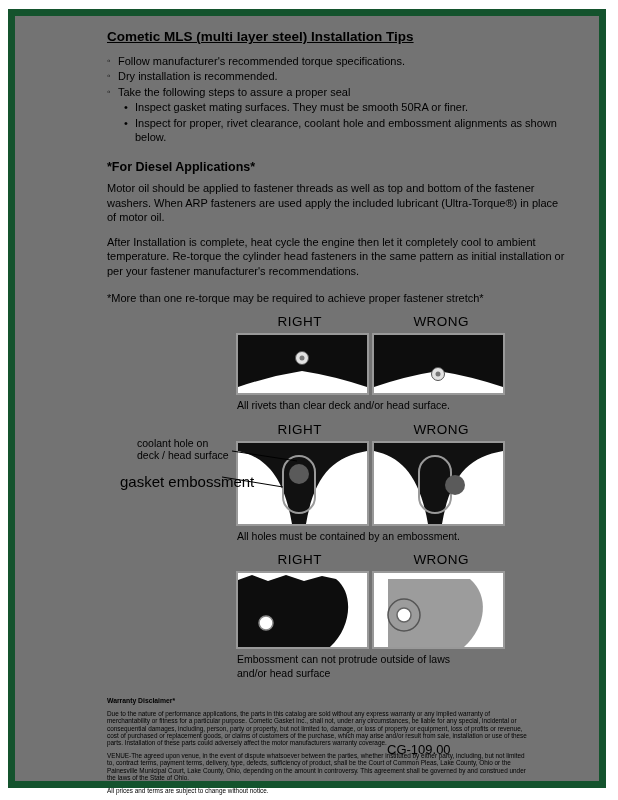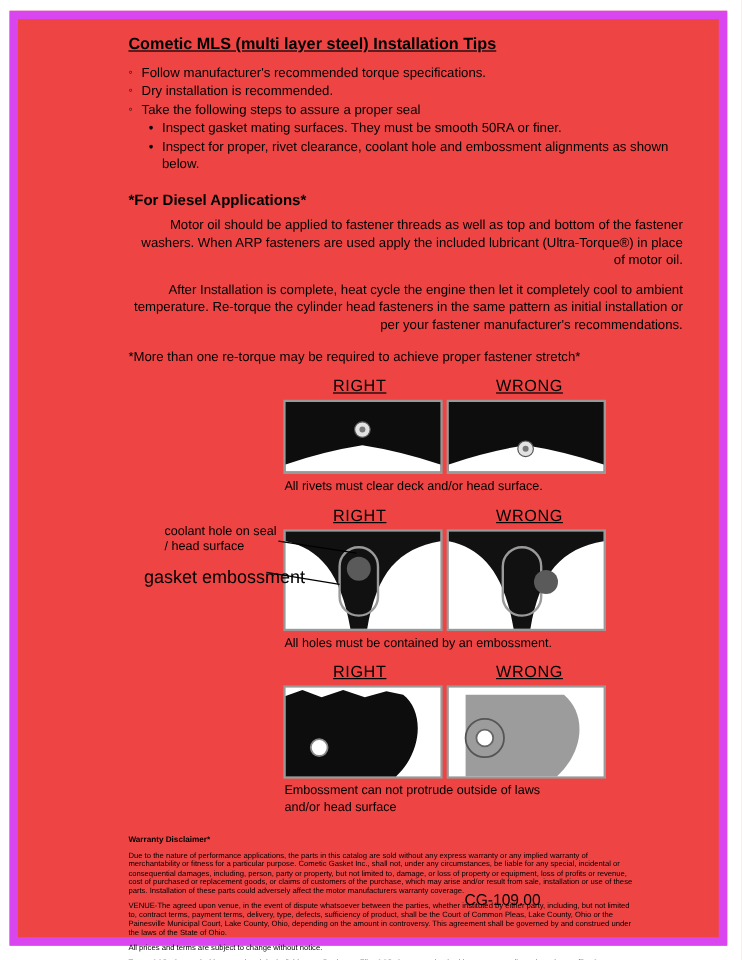--- a/index.html
+++ b/index.html
@@ -1,35 +1,35 @@
 <!DOCTYPE html>
 <html><head>
 <meta charset="utf-8">
 <style>
   html,body { margin:0; padding:0; background:#ffffff; }
   body { font-family:"Liberation Sans", sans-serif; color:#000; }
   .page { position:relative; width:618px; height:800px; background:#fff; overflow:hidden; }
   .frame { position:absolute; left:8px; top:9px; width:598px; height:779px;
-           border:7px solid #d946ef; box-sizing:border-box; background:#ef4444; }
+           border:7px solid #14532d; box-sizing:border-box; background:#737373; }
   .content { position:relative; height:100%; box-sizing:border-box;
              padding:12px 28px 0 92px; font-size:11px; line-height:1.32; }
 
   .title { margin:0 0 8px 0; font-size:13.5px; font-weight:bold; text-decoration:underline; }
 
   .bullet-row { display:flex; margin:1px 0; }
   .bullet-row .mk { width:11px; flex:0 0 11px; font-size:10px; }
   .bullet-row.sub { margin-left:17px; }
   .bullet-row.sub .mk { font-size:11px; }
 
   .diesel-head { margin:14px 0 6px 0; font-size:12.5px; font-weight:bold; }
-  .para { margin:0 0 10px 0; width:462px;text-align:right; }
+  .para { margin:0 0 10px 0; width:462px; }
   .retorque { margin:12px 0 8px 0; width:462px; }
 
   .diagrams { width:269px; margin:4px 0 0 129px; position:relative; }
-  .diag-heads { display:flex; gap:14px; margin:8px 0 2px 0;text-decoration:underline; }
+  .diag-heads { display:flex; gap:14px; margin:8px 0 2px 0; }
   .diag-heads div { width:133px; text-align:center; font-size:13.5px; letter-spacing:0.5px; }
   .diag-row { display:flex; gap:3px; position:relative; }
   .diag-row svg { display:block; }
   .caption { margin:4px 0 2px 1px; font-size:10.5px; }
   .caption.wrap { width:235px; }
 
   .coolant-label { position:absolute; left:-99px; top:-4px; width:96px;
                    font-size:10.5px; line-height:12px; }
   .emboss-label  { position:absolute; left:-116px; top:31px; width:100px;
                    font-size:15px; white-space:nowrap; }
@@ -91,28 +91,28 @@
             <circle cx="66" cy="25" r="6.5" fill="#e2e2e2" stroke="#555" stroke-width="1"></circle>
             <circle cx="66" cy="25" r="2.5" fill="#777"></circle>
           </svg>
           <svg width="133" height="62" viewBox="0 0 133 62">
             <rect x="1" y="1" width="131" height="60" fill="#0d0d0d" stroke="#999" stroke-width="2"></rect>
             <path d="M2,60 L2,54 Q34,43 66,38 Q98,43 131,54 L131,60 Z" fill="#ffffff"></path>
             <circle cx="66" cy="41" r="6.5" fill="#e2e2e2" stroke="#555" stroke-width="1"></circle>
             <circle cx="66" cy="41" r="2.5" fill="#777"></circle>
           </svg>
         </div>
-        <div class="caption">All rivets must clear deck and/or head surface.</div>
+        <div class="caption">All rivets than clear deck and/or head surface.</div>
 
         <div class="diag-heads">
           <div>RIGHT</div>
           <div>WRONG</div>
         </div>
         <div class="diag-row">
-          <div class="coolant-label">coolant hole on seal / head surface</div>
+          <div class="coolant-label">coolant hole on deck / head surface</div>
           <div class="emboss-label">gasket embossment</div>
           <svg class="pointer-svg" width="200" height="75" viewBox="0 0 200 75">
             <line x1="112" y1="20" x2="177" y2="30" stroke="#000" stroke-width="1"></line>
             <line x1="102" y1="46" x2="163" y2="56" stroke="#000" stroke-width="1"></line>
           </svg>
           <svg width="133" height="85" viewBox="0 0 133 85">
             <rect x="1" y="1" width="131" height="83" fill="#ffffff" stroke="#999" stroke-width="2"></rect>
             <path d="M2,2 H131 V10 C96,16 78,36 70,83 H56 C48,36 30,16 2,10 Z" fill="#111"></path>
             <rect x="47" y="15" width="32" height="57" rx="16" fill="none" stroke="#9a9a9a" stroke-width="2"></rect>
             <circle cx="63" cy="33" r="10" fill="#5a5a5a"></circle>

